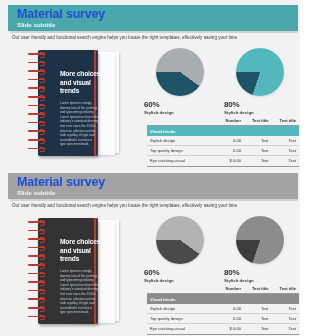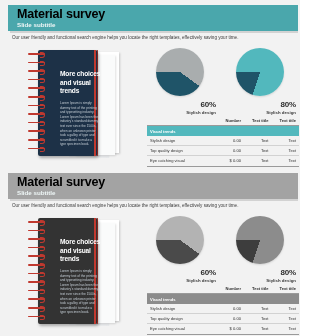--- a/index.html
+++ b/index.html
@@ -9,21 +9,21 @@
     font-family:"Liberation Sans", sans-serif;
     -webkit-font-smoothing:antialiased;
   }
   .slide{position:relative;width:300px;height:168px;overflow:hidden;background:#f2f2f2;}
   .slide-inner{position:absolute;left:4px;top:3px;width:292px;height:162px;background:#f2f2f2;}
 
   
   .header{position:absolute;left:4px;top:2px;width:290px;height:26px;}
   .header .band{position:absolute;left:0;top:0;width:100%;height:26px;}
   .header .shadow{position:absolute;left:2px;top:26px;width:288px;height:2px;background:rgba(0,0,0,0.13);}
-  .title{position:absolute;left:9px;top:2px;font-size:12.5px;font-weight:bold;color:#000000;letter-spacing:-0.2px;line-height:14px;}
+  .title{position:absolute;left:9px;top:2px;font-size:12.5px;font-weight:bold;color:#1d4ed8;letter-spacing:-0.2px;line-height:14px;}
   .subtitle{position:absolute;left:9px;top:16px;font-size:6.2px;font-weight:bold;color:#eef6f6;line-height:8px;}
 
   
   .lead{position:absolute;left:8px;top:31px;width:280px;font-size:4.6px;color:#3a3a3a;line-height:7px;}
 
   
   .book-wrap{position:absolute;left:24px;top:47px;width:104px;height:112px;}
   .paper-back{position:absolute;left:49px;top:2px;width:42px;height:101px;background:#ffffff;box-shadow:1px 1px 2px rgba(0,0,0,0.18);}
   .paper-mid{position:absolute;left:44px;top:9px;width:40px;height:98px;background:#e6e8ea;transform:rotate(1.6deg);transform-origin:top left;opacity:.92;}
   .paper-front{position:absolute;left:47px;top:5px;width:40px;height:100px;background:#fafbfb;box-shadow:1px 1px 2px rgba(0,0,0,0.12);}
@@ -31,21 +31,21 @@
   .spine{position:absolute;right:2px;top:0;width:2.4px;height:106px;background:#c0392f;}
   .spine2{position:absolute;right:0px;top:0;width:1.4px;height:106px;background:#8e2820;opacity:.8;}
   .rings{position:absolute;left:0px;top:3px;width:18px;height:100px;}
   .ring{position:absolute;left:0;width:17px;height:1.6px;background:#c0392f;border-radius:1px;}
   .ring:after{content:"";position:absolute;right:0;top:-1px;width:4px;height:3.6px;border:1px solid #c0392f;border-left:none;border-radius:0 3px 3px 0;}
   .book-head{position:absolute;left:22px;top:20px;width:42px;font-size:6.6px;font-weight:bold;color:#ffffff;line-height:8.6px;letter-spacing:-0.15px;}
   .book-body{position:absolute;left:22px;top:51px;width:38px;font-size:3.2px;color:#c3ccd4;line-height:4.6px;}
 
   
   .pies{position:absolute;left:140px;top:45px;width:156px;height:66px;}
-  .pie-cell{position:absolute;top:0;width:72px;text-align:right;}
+  .pie-cell{position:absolute;top:0;width:72px;text-align:left;}
   .pie{position:relative;width:48px;height:48px;border-radius:50%;margin:0 auto;box-shadow:0 1px 2px rgba(0,0,0,0.12);}
   .pie-pct{margin-top:4px;font-size:8px;font-weight:bold;color:#2e2e2e;letter-spacing:-0.2px;}
   .pie-cap{margin-top:1px;font-size:4.4px;font-weight:bold;color:#3a3a3a;}
 
   
   .tbl{position:absolute;left:143px;top:113px;width:152px;}
   table{border-collapse:collapse;width:100%;table-layout:fixed;}
   th,td{font-size:4.1px;padding:2.1px 3px;white-space:nowrap;overflow:hidden;}
   thead th{font-weight:bold;color:#2f2f2f;border-bottom:0.7px solid #9a9a9a;}
   .c-label{text-align:left;width:46%;}

